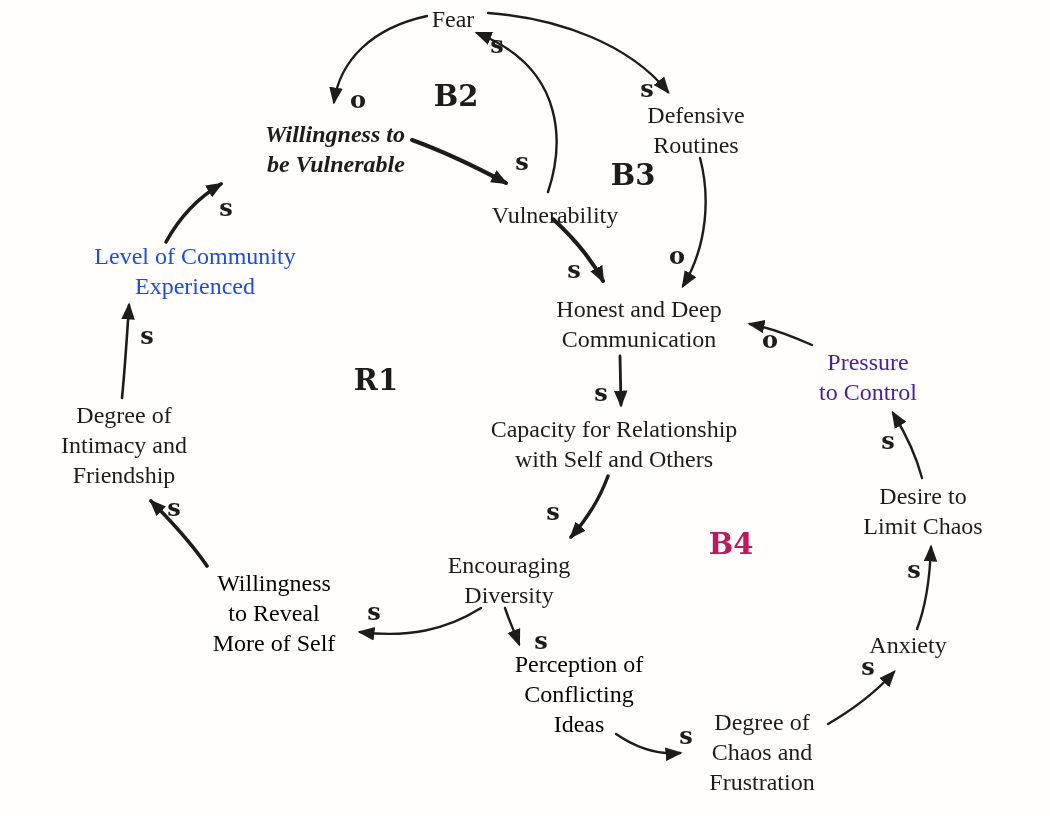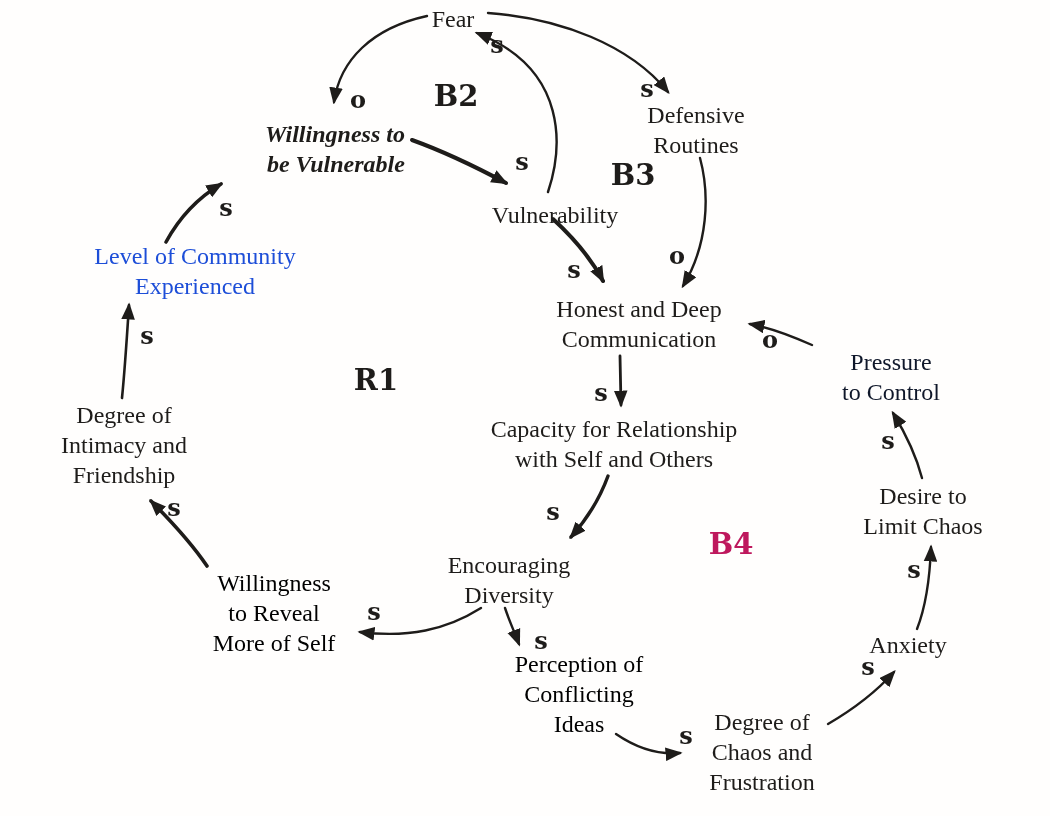--- a/index.html
+++ b/index.html
@@ -78,21 +78,21 @@
       <div class="node" style="left: 453px; top: 19px; color: rgb(30, 28, 26);">Fear</div>
       <div class="node em" style="left: 335px; top: 149px; color: rgb(30, 28, 26); text-align: right;">Willingness to
 be Vulnerable</div>
       <div class="node" style="left: 696px; top: 130px; color: rgb(30, 28, 26);">Defensive
 Routines</div>
       <div class="node" style="left: 527px; top: 215px; color: rgb(30, 28, 26); margin-left: 28px;">Vulnerability</div>
       <div class="node" style="left: 195px; top: 271px; color: #1d4ed8;">Level of Community
 Experienced</div>
       <div class="node" style="left: 639px; top: 324px; color: rgb(30, 28, 26);">Honest and Deep
 Communication</div>
-      <div class="node" style="left: 891px; top: 377px; color: #0f172a; text-align: center;">Pressure
+      <div class="node" style="left: 868px; top: 377px; color: #4c1d95; text-align: center;">Pressure
 to Control</div>
       <div class="node" style="left: 614px; top: 444px; color: rgb(30, 28, 26);">Capacity for Relationship
 with Self and Others</div>
       <div class="node" style="left: 124px; top: 445px; color: rgb(30, 28, 26);">Degree of
 Intimacy and
 Friendship</div>
       <div class="node" style="left: 923px; top: 511px; color: rgb(30, 28, 26);">Desire to
 Limit Chaos</div>
       <div class="node" style="left: 509px; top: 580px; color: rgb(30, 28, 26);">Encouraging
 Diversity</div>

